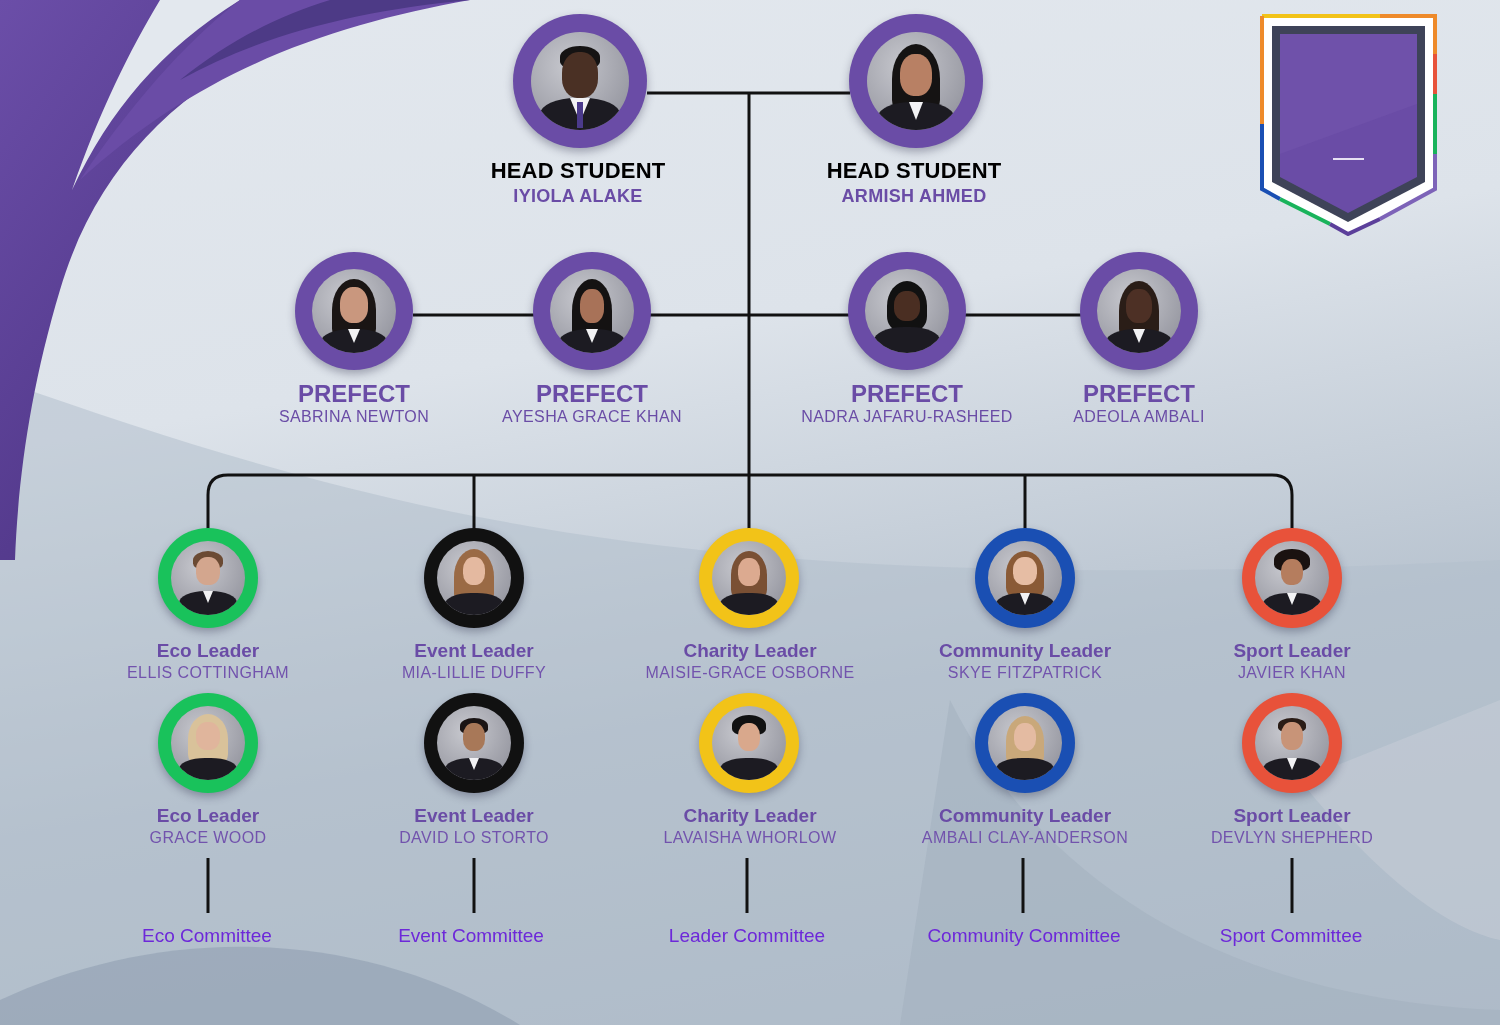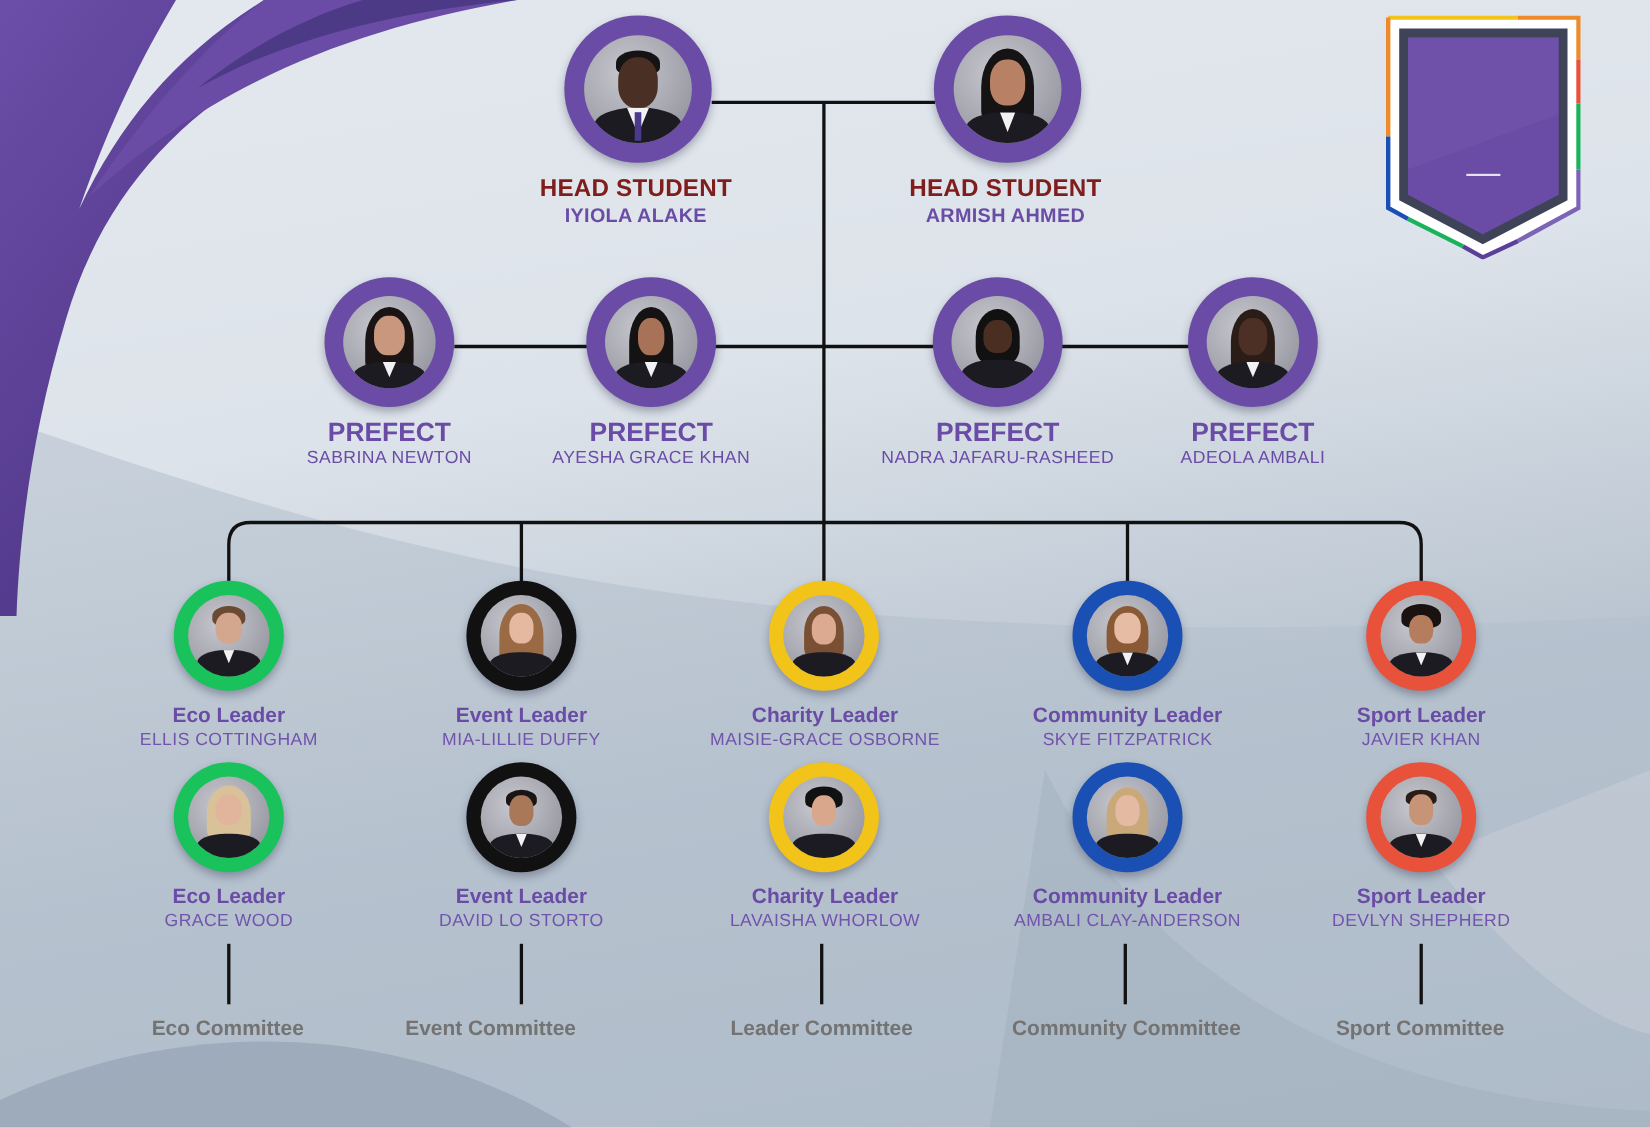--- a/index.html
+++ b/index.html
@@ -12,27 +12,27 @@
   .ring { position:absolute; border-radius:50%; box-sizing:border-box; transform:translate(-50%,-50%);
     box-shadow: 0 4px 8px rgba(40,40,70,0.35); display:flex; align-items:center; justify-content:center; }
   .photo { border-radius:50%; overflow:hidden;
     background: radial-gradient(circle at 40% 35%, #c8c9cf 0%, #9c9da6 70%, #85868f 100%);
     position:relative; }
   .photo .head { position:absolute; left:50%; transform:translateX(-50%); border-radius:45% 45% 42% 42%; }
   .photo .hair { position:absolute; left:50%; transform:translateX(-50%); border-radius:50% 50% 30% 30%; }
   .photo .body { position:absolute; left:50%; transform:translateX(-50%); border-radius:45% 45% 0 0; background:#1c1b22; }
   .photo .shirt { position:absolute; left:50%; transform:translateX(-50%); background:#f2f2f4; clip-path:polygon(0 0,100% 0,50% 100%); }
   .photo .tie { position:absolute; left:50%; transform:translateX(-50%); background:#4b3a8c; }
-  .role-lg { color:#7f1d1d; font-weight:900; font-size:22px; letter-spacing:0.2px; }
+  .role-lg { color:#000000; font-weight:900; font-size:22px; letter-spacing:0.2px; }
   .name-lg { color:#6a4ca6; font-weight:700; font-size:18px; letter-spacing:0.3px; margin-top:2px; }
   .role-md { color:#6a4ca6; font-weight:900; font-size:24px; }
   .name-md { color:#6a4ca6; font-weight:400; font-size:16px; letter-spacing:0.4px; }
   .role-sm { color:#6a4ca6; font-weight:700; font-size:19px; }
   .name-sm { color:#7253ad; font-weight:400; font-size:16px; letter-spacing:0.4px; margin-top:2px; }
-  .committee { position:absolute; transform:translateX(-50%); color:#737373; font-weight:700; font-size:19px; white-space:nowrap; top:925px; }
+  .committee { position:absolute; transform:translateX(-50%); color:#6d28d9; font-weight:400; font-size:19px; white-space:nowrap; top:925px; }
   .logo { position:absolute; left:1260px; top:14px; width:177px; height:222px; }
   .logo-text { position:absolute; left:0; right:0; top:72px; text-align:center; color:#fff; font-size:52px; font-weight:400; letter-spacing:-2px; }
   .logo-bar { position:absolute; left:73px; top:144px; width:31px; height:2px; background:#e6e0f3; }
 </style>
 </head>
 <body>
 
 <svg class="bg-layer" width="1500" height="1025" viewBox="0 0 1500 1025">
   <defs>
     <linearGradient id="purp" x1="0" y1="0" x2="1" y2="1">
@@ -290,17 +290,17 @@
     </div>
   </div>
   <div class="node" style="left:1292px;top:805px;">
     <div class="role-sm">Sport Leader</div>
     <div class="name-sm">DEVLYN SHEPHERD</div>
   </div>
 </div>
 
 <div>
   <div class="committee" style="left:207px;">Eco Committee</div>
-  <div class="committee" style="left:446px;">Event Committee</div>
+  <div class="committee" style="left:471px;">Event Committee</div>
   <div class="committee" style="left:747px;">Leader Committee</div>
   <div class="committee" style="left:1024px;">Community Committee</div>
   <div class="committee" style="left:1291px;">Sport Committee</div>
 </div>
 
 </body></html>

